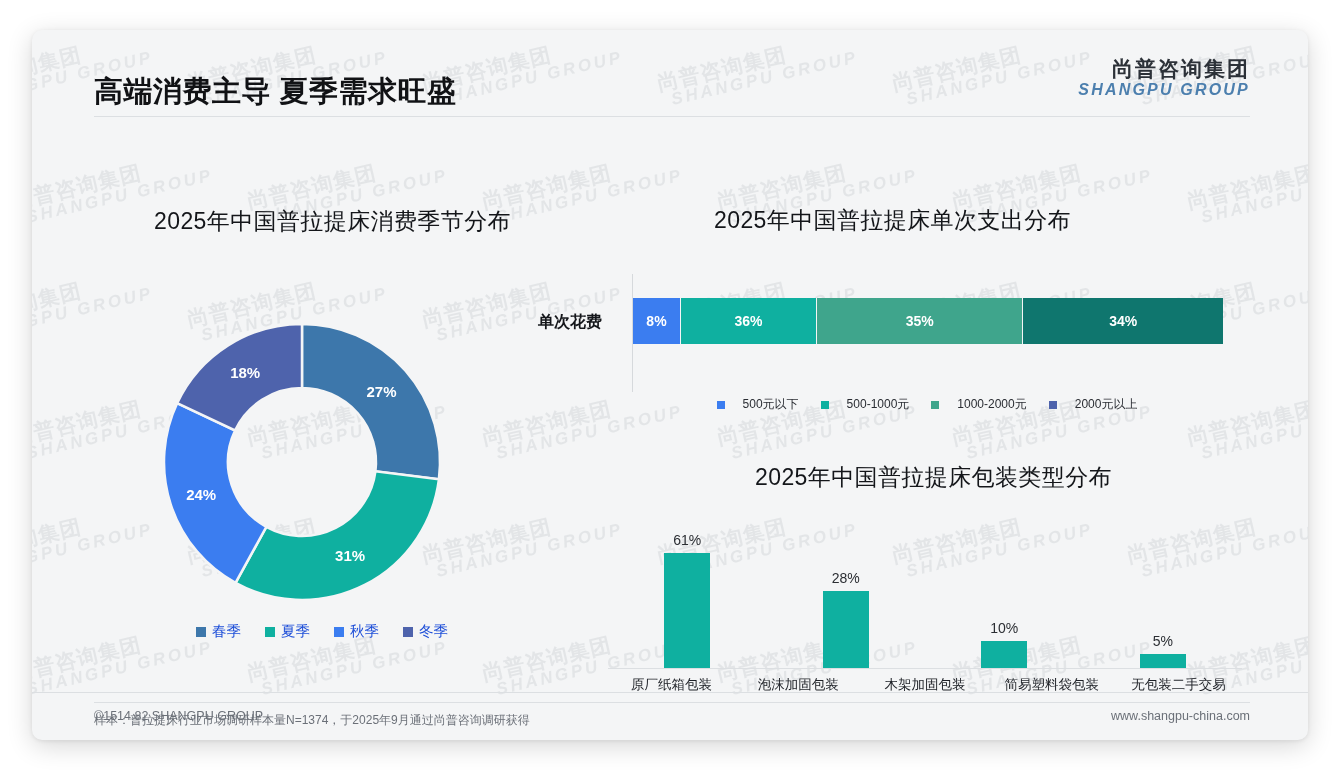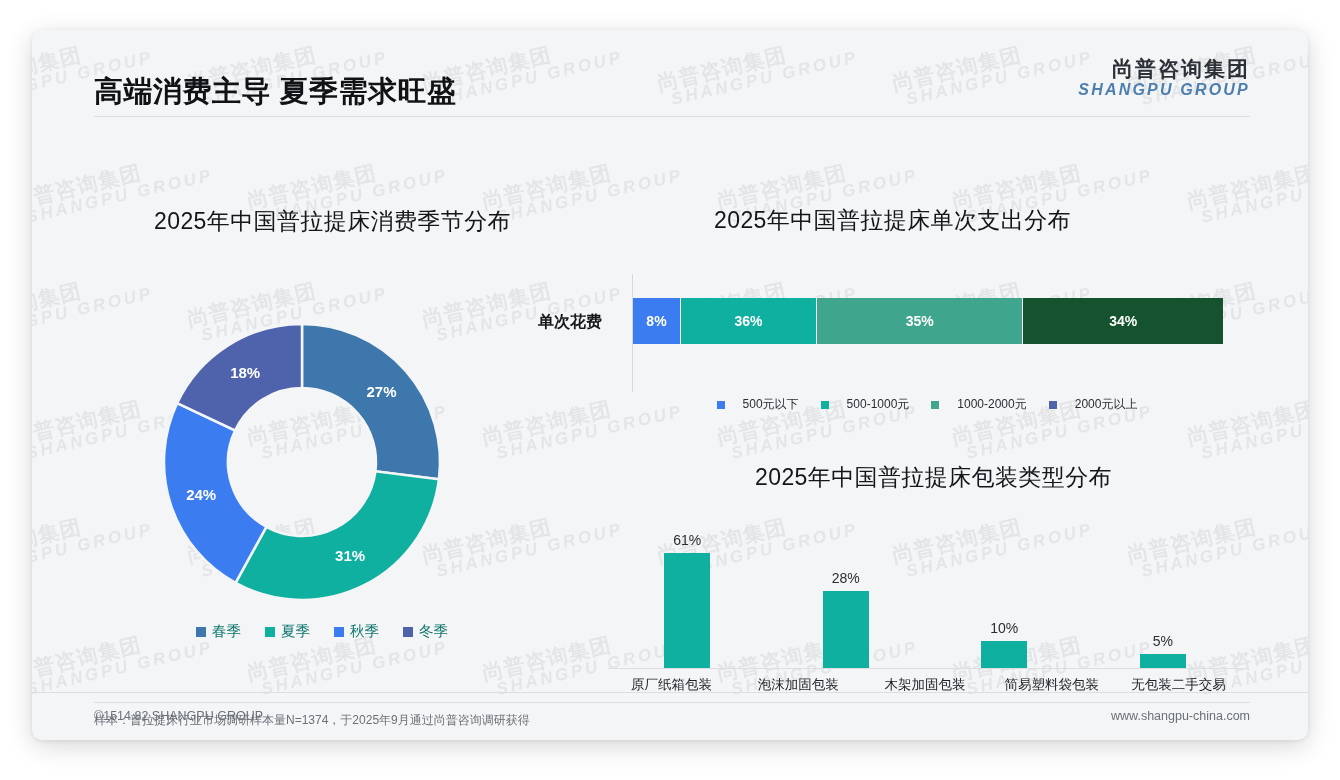--- a/index.html
+++ b/index.html
@@ -101,21 +101,21 @@
   #donut-chart { position: absolute; left: 110px; top: 262px; width: 360px; height: 340px; z-index: 3; }
   #donut-svg { position: absolute; left: 0; top: 0; }
   #donut-legend {
     position: absolute;
     left: 110px; top: 592px; width: 360px;
     display: flex; justify-content: center; gap: 24px;
     z-index: 3;
   }
   .legend-item { display: flex; align-items: center; gap: 6px; }
   .legend-swatch { width: 10px; height: 10px; display: block; }
-  .legend-text { font-size: 14.5px; color: #0f766e; font-weight: 500; }
+  .legend-text { font-size: 14.5px; color: #1d4ed8; font-weight: 500; }
 
   
   #stacked-chart { position: absolute; left: 500px; top: 240px; width: 720px; height: 140px; z-index: 3; }
   #stacked-row-label {
     position: absolute; left: 6px; top: 42px;
     width: 92px; text-align: left;
     font-size: 16px; font-weight: 700; color: #14161a;
   }
   #stacked-axis {
     position: absolute; left: 100px; top: 4px;
@@ -406,21 +406,21 @@
     </div>
 
   <div class="chart-title" id="stacked-title">2025年中国普拉提床单次支出分布</div>
   <div id="stacked-chart">
     <div id="stacked-row-label">单次花费</div>
     <div id="stacked-axis"></div>
     <div id="stacked-bar">
         <div class="stack-seg" style="flex: 0.08 0 0px; background: rgb(59, 125, 240);">8%</div>
         <div class="stack-seg" style="flex: 0.23 0 0px; background: rgb(15, 176, 160);">36%</div>
         <div class="stack-seg" style="flex: 0.35 0 0px; background: rgb(63, 165, 140);">35%</div>
-        <div class="stack-seg" style="flex: 0.34 0 0px; background: #14532d;">34%</div>
+        <div class="stack-seg" style="flex: 0.34 0 0px; background: #0f766e;">34%</div>
       </div>
     <div id="stacked-legend">
         <div class="legend-item">
           <span class="legend-swatch" style="background: rgb(59, 125, 240);"></span>
           <span class="legend-text">500元以下</span>
         </div>
         <div class="legend-item">
           <span class="legend-swatch" style="background: rgb(15, 176, 160);"></span>
           <span class="legend-text">500-1000元</span>
         </div>

